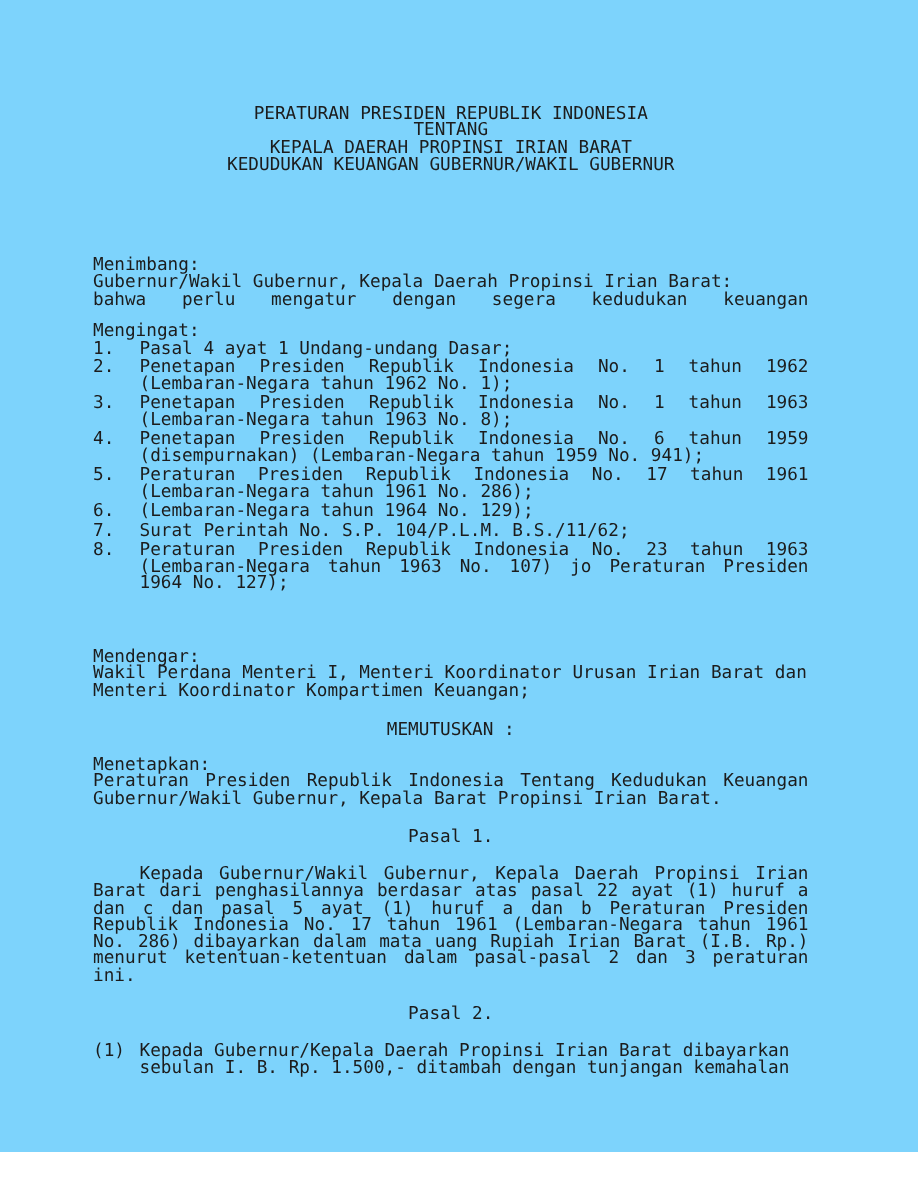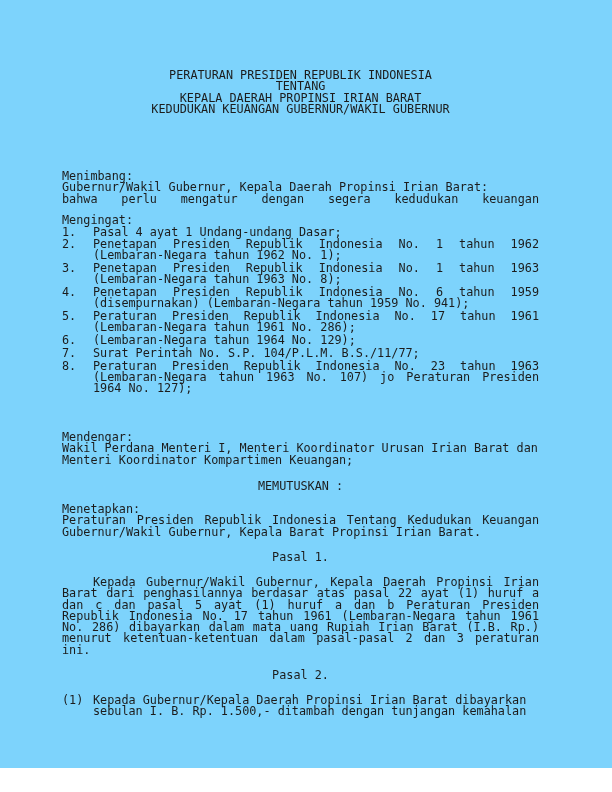--- a/index.html
+++ b/index.html
@@ -75,21 +75,21 @@
       <span class="lnum row">5.</span>
       <div class="row j">Peraturan Presiden Republik Indonesia No. 17 tahun 1961</div>
       <div class="row">(Lembaran-Negara tahun 1961 No. 286);</div>
     </div>
     <div class="item lrow">
       <span class="lnum row">6.</span>
       <div class="row">(Lembaran-Negara tahun 1964 No. 129);</div>
     </div>
     <div class="item lrow">
       <span class="lnum row">7.</span>
-      <div class="row">Surat Perintah No. S.P. 104/P.L.M. B.S./11/77;</div>
+      <div class="row">Surat Perintah No. S.P. 104/P.L.M. B.S./11/62;</div>
     </div>
     <div class="item lrow">
       <span class="lnum row">8.</span>
       <div class="row j">Peraturan Presiden Republik Indonesia No. 23 tahun 1963</div>
       <div class="row j">(Lembaran-Negara tahun 1963 No. 107) jo Peraturan Presiden</div>
       <div class="row">1964 No. 127);</div>
     </div>
   </div>
 
   <div class="abs" style="top:432px">

